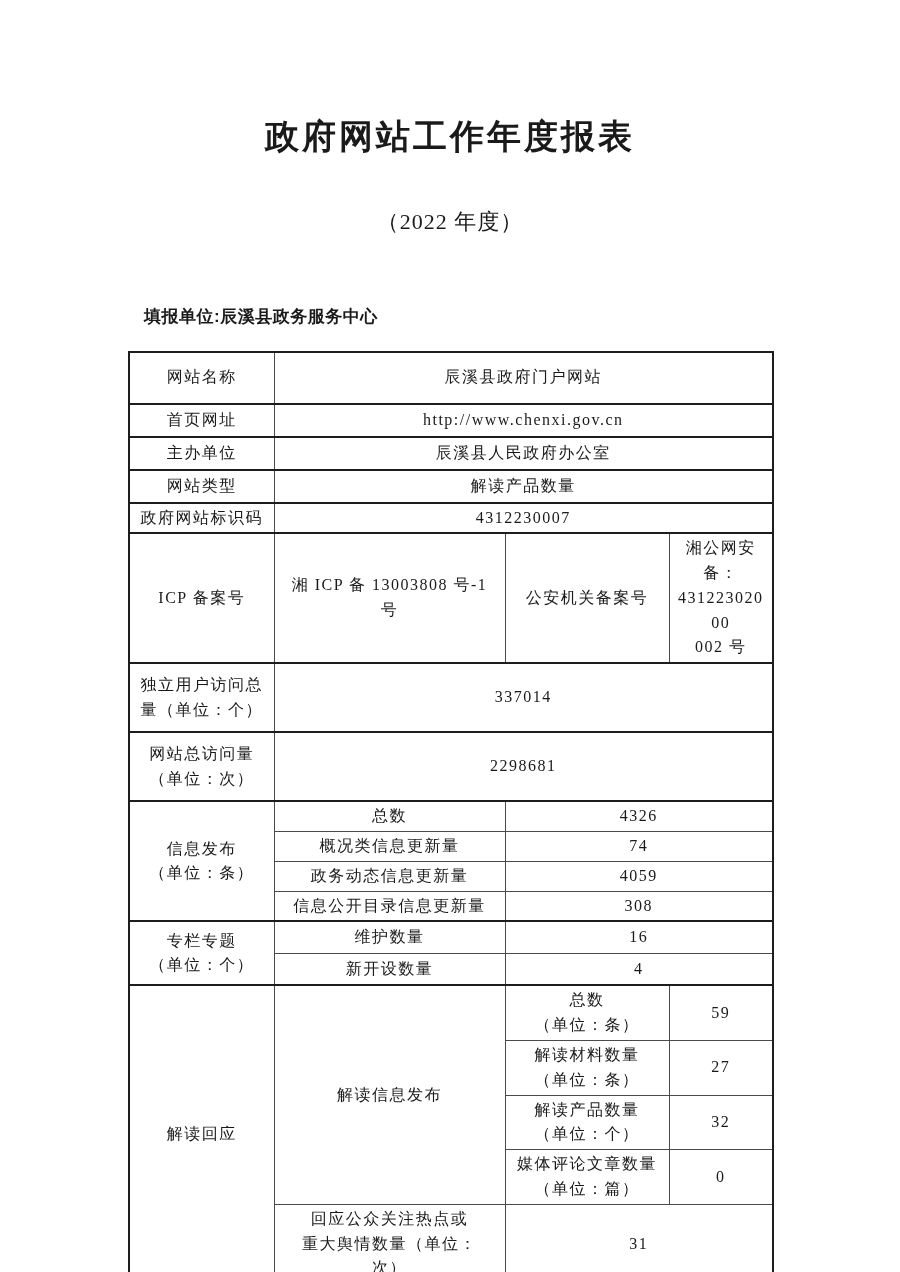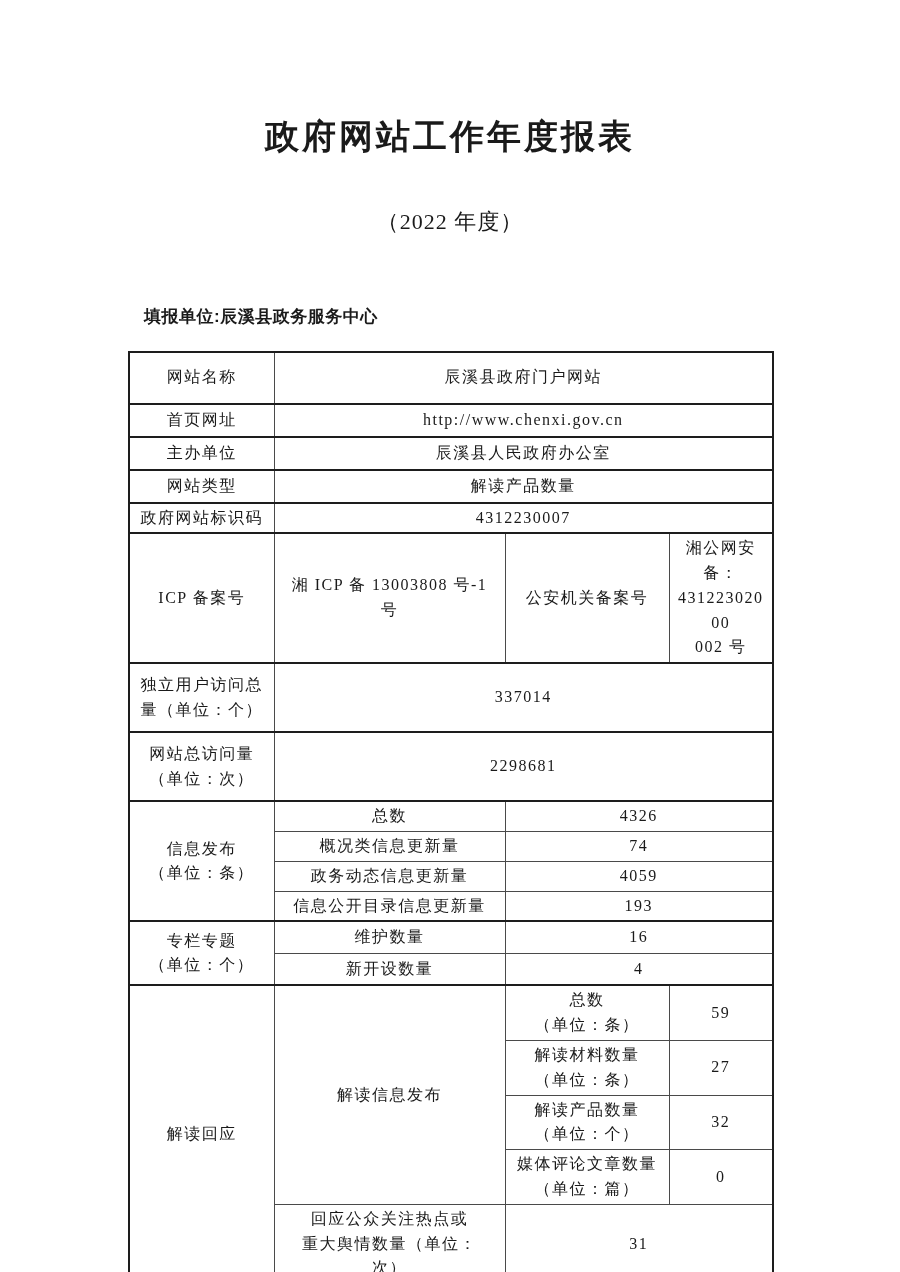--- a/index.html
+++ b/index.html
@@ -134,21 +134,21 @@
       <tr class="h29">
         <td>概况类信息更新量</td>
         <td colspan="2">74</td>
       </tr>
       <tr class="h29">
         <td>政务动态信息更新量</td>
         <td colspan="2">4059</td>
       </tr>
       <tr class="h29">
         <td>信息公开目录信息更新量</td>
-        <td colspan="2">193</td>
+        <td colspan="2">308</td>
       </tr>
 
       <tr class="h32 sec">
         <td rowspan="2">专栏专题
 （单位：个）</td>
         <td>维护数量</td>
         <td colspan="2">16</td>
       </tr>
       <tr class="h32">
         <td>新开设数量</td>

